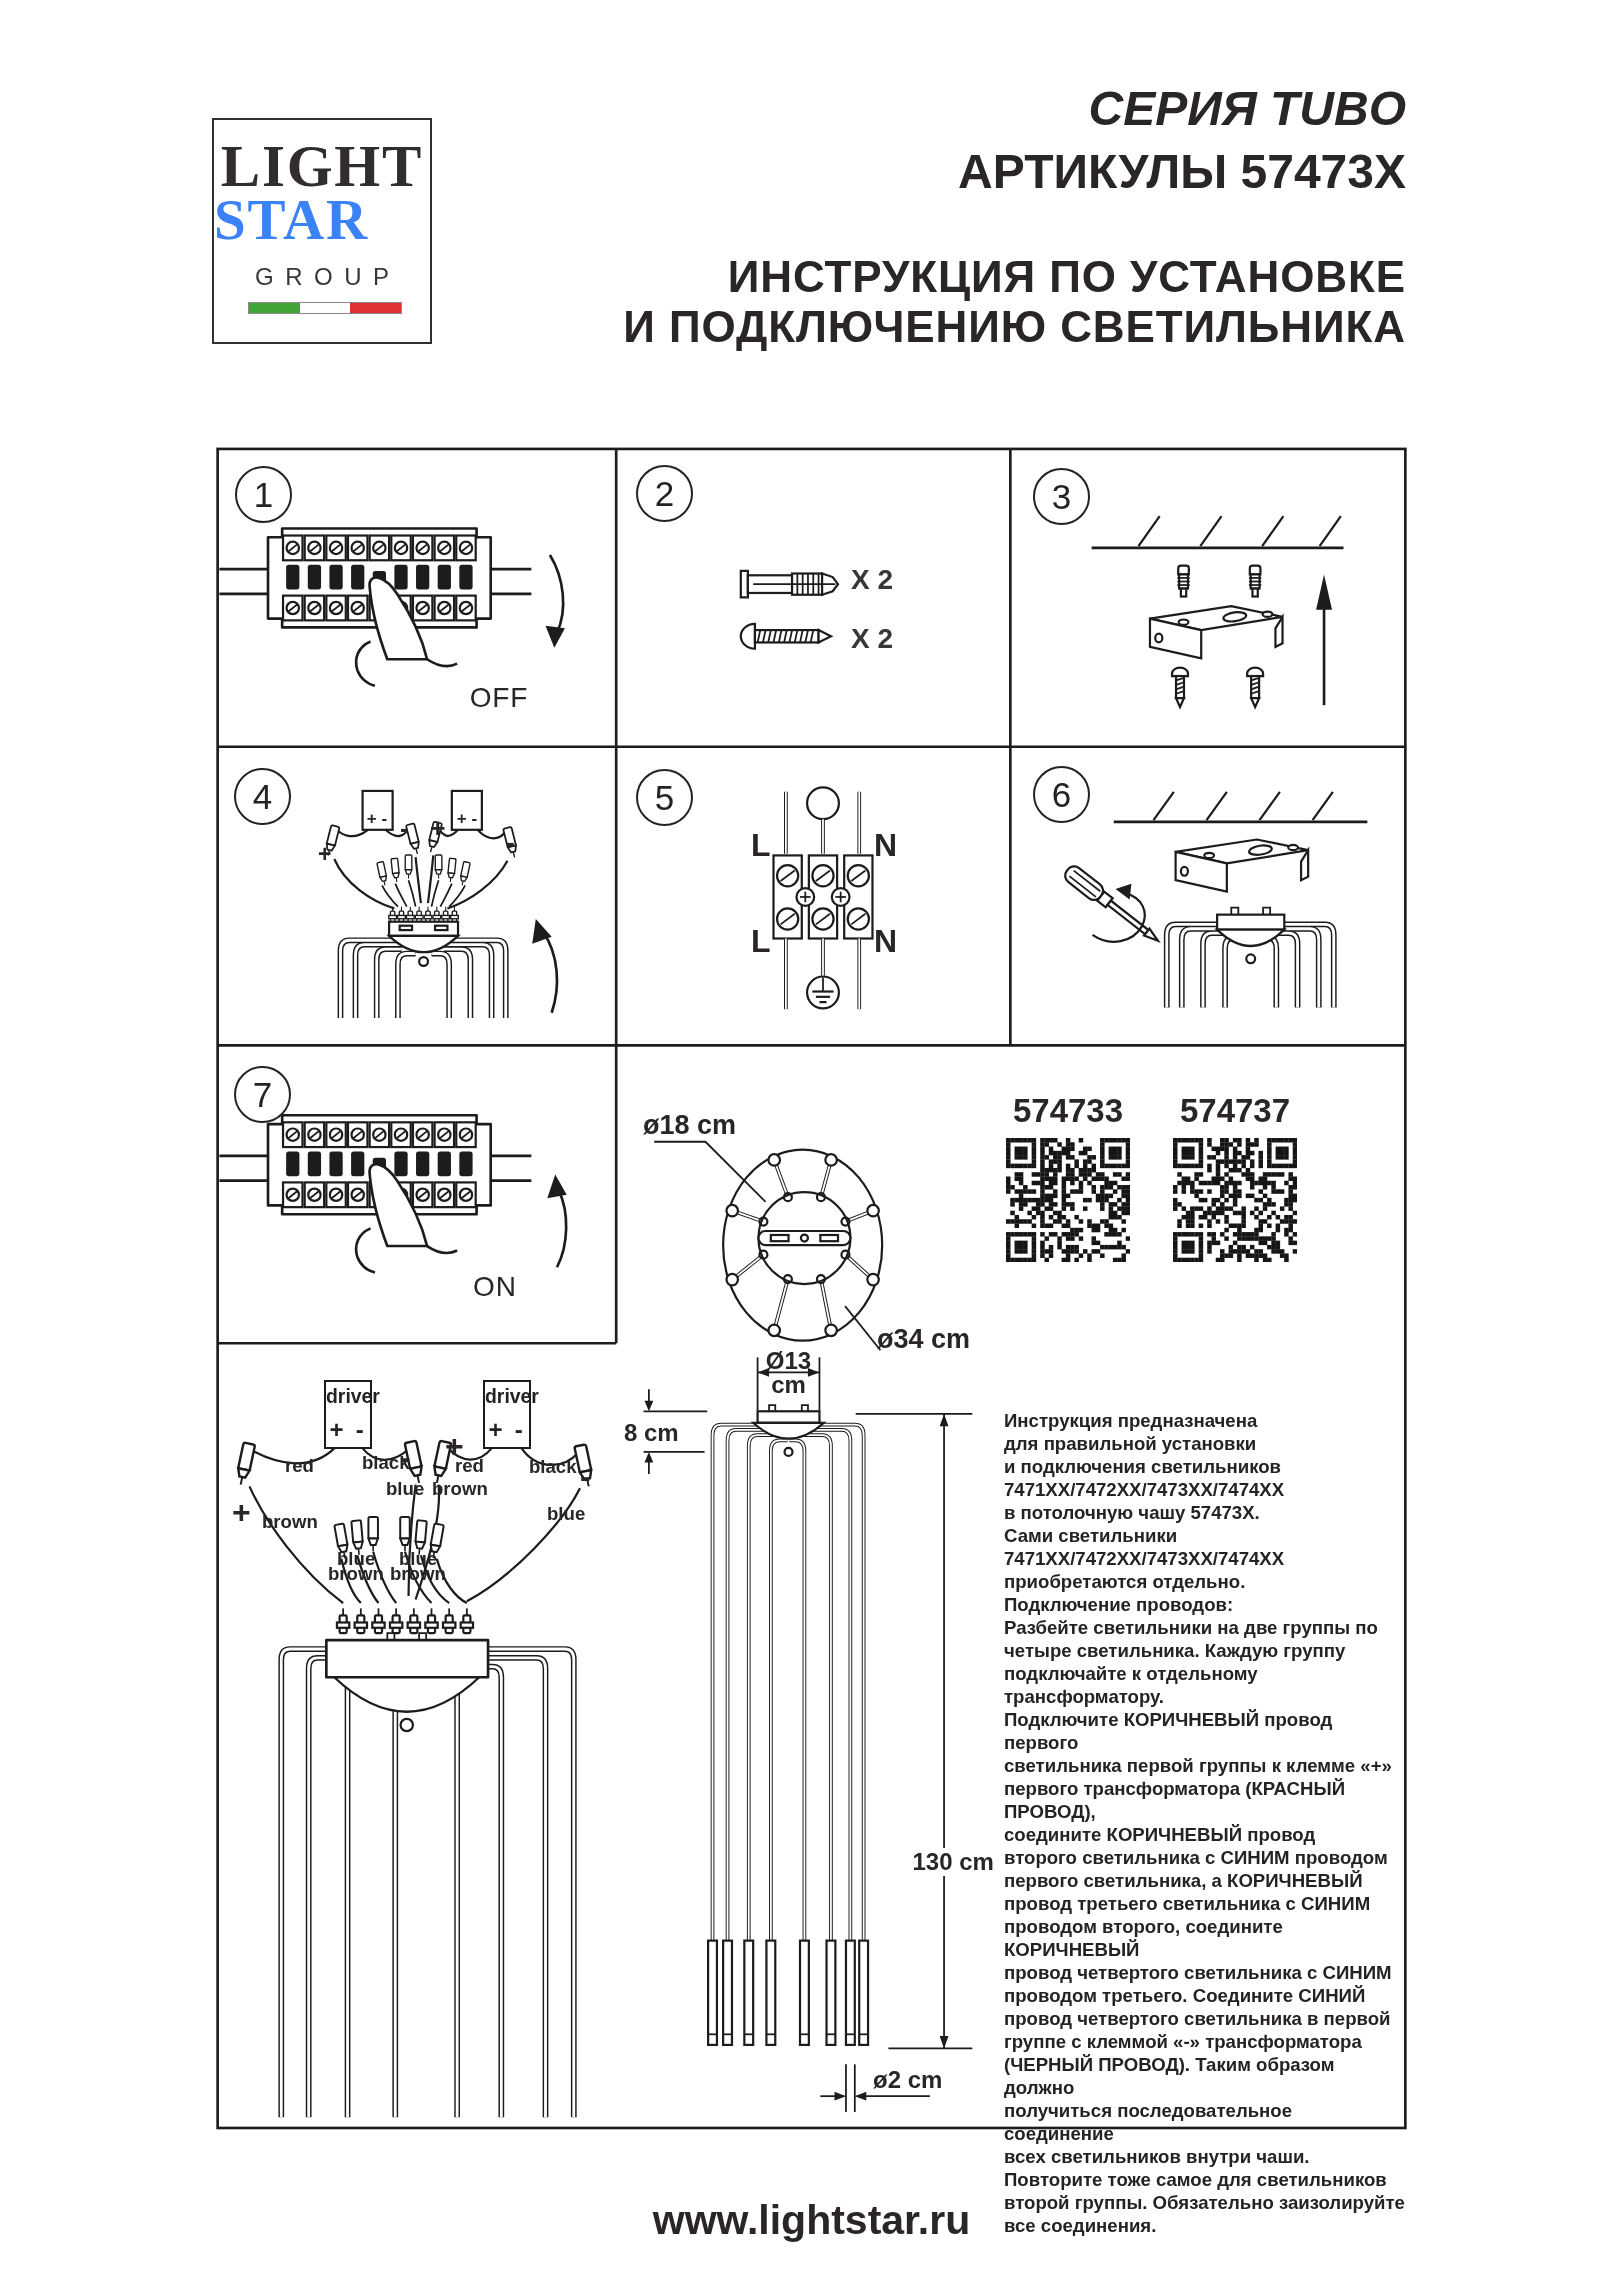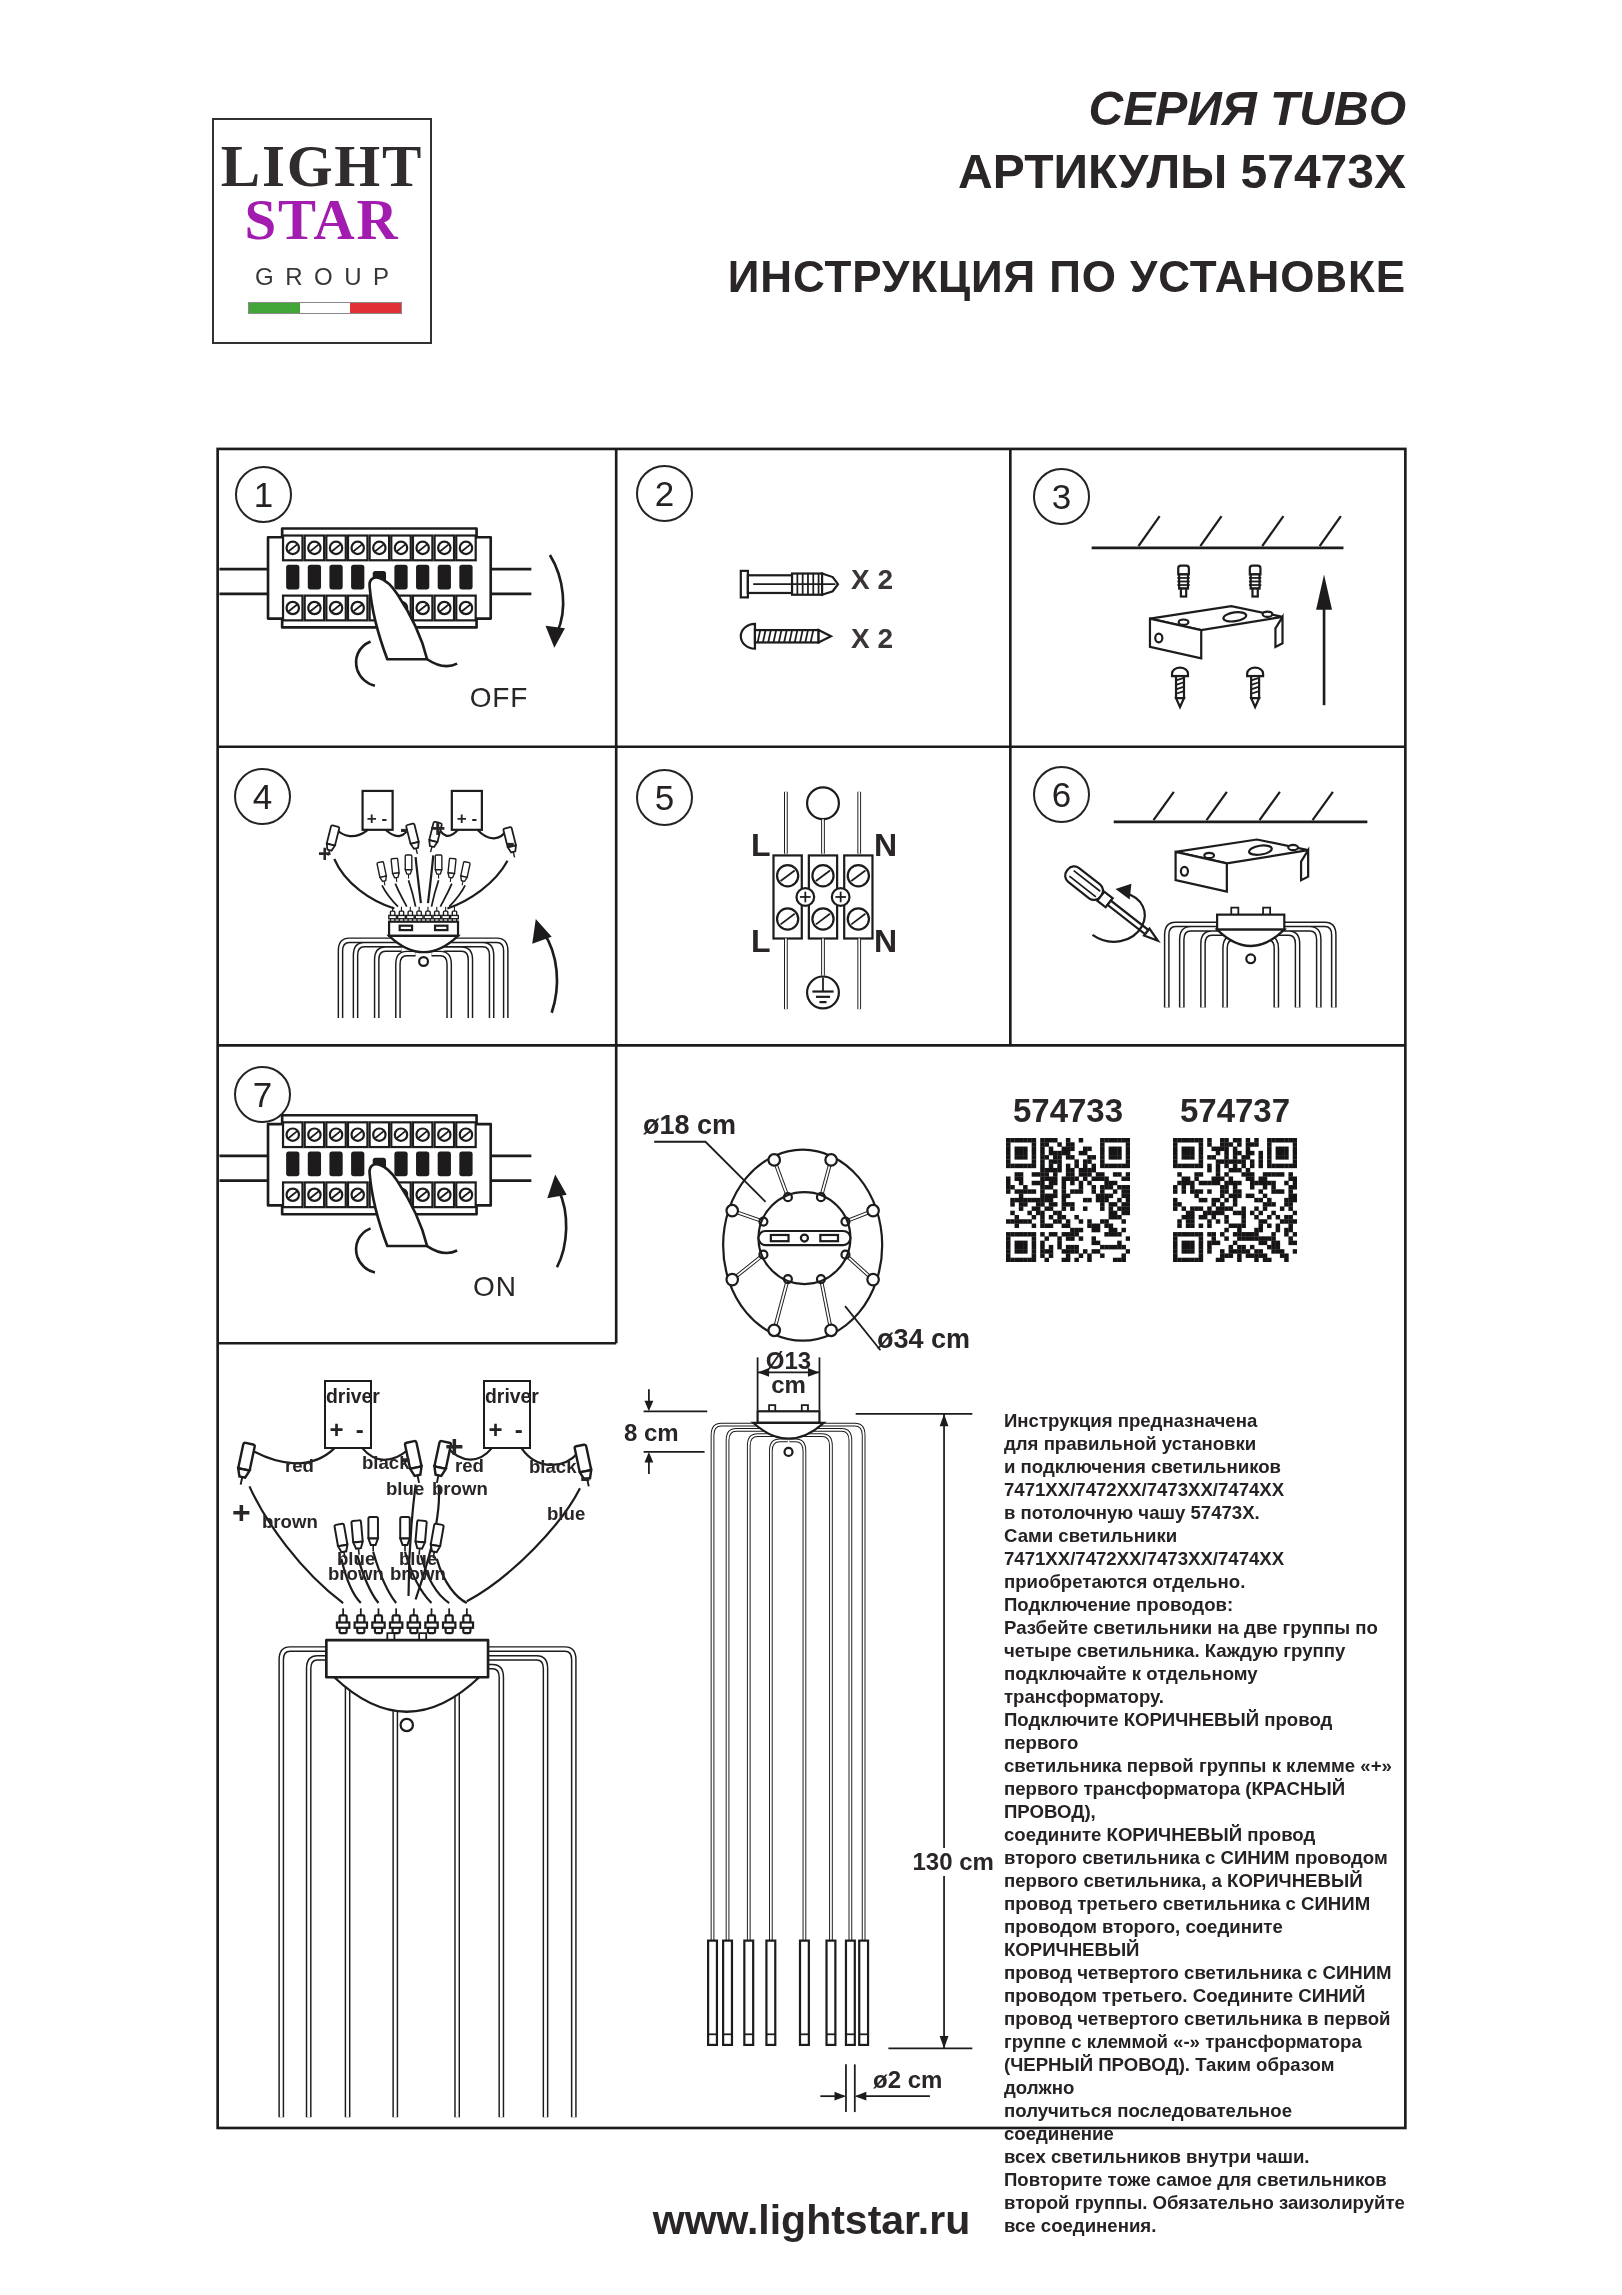--- a/index.html
+++ b/index.html
@@ -13,21 +13,21 @@
   .fw{fill:#ffffff;stroke:#1d1b1b;stroke-width:2.5;}
   .fw3{fill:#ffffff;stroke:#1d1b1b;stroke-width:3;stroke-linejoin:round;}
   .blk{fill:#1d1b1b;stroke:none;}
   .hollow{fill:none;stroke:#1d1b1b;stroke-width:6.5;}
   .hollow.thin{stroke-width:4.2;}
   .hollow-inner{fill:none;stroke:#ffffff;stroke-width:3.2;}
   .hollow-inner.thin{stroke-width:2;}
   
   .logo{left:212px;top:118px;width:216px;height:222px;border:2.7px solid #323031;}
   .logo .l1{position:absolute;left:0;right:0;top:12.4px;text-align:center;font-family:"Liberation Serif",serif;font-weight:700;font-size:59px;letter-spacing:1.8px;color:#312c2e;}
-  .logo .l2{position:absolute;left:0;right:0;top:67px;text-align:center;font-family:"Liberation Serif",serif;font-weight:700;font-size:57px;letter-spacing:1.8px;color:#a21caf;}
+  .logo .l2{position:absolute;left:0;right:0;top:67px;font-family:"Liberation Serif",serif;font-weight:700;font-size:57px;letter-spacing:1.8px;color:#3b82f6;}
   .logo .l3{position:absolute;left:0;right:0;top:143px;text-align:center;font-weight:400;font-size:24px;letter-spacing:11.5px;text-indent:11.5px;color:#3a3637;}
   .flag{position:absolute;left:34px;top:182px;width:152px;height:9.7px;border:0.9px solid #8a8a8a;display:flex;}
   .flag div{flex:1;}
   .titleline{position:absolute;right:217px;text-align:right;font-weight:700;color:#2a2627;line-height:1;letter-spacing:0px;}
   .badge{position:absolute;width:53px;height:53px;border:2.7px solid #262222;border-radius:50%;
          display:flex;align-items:center;justify-content:center;font-size:35px;color:#262222;}
   .lbl{position:absolute;font-weight:700;color:#2a2626;line-height:1;}
   .rg{font-weight:400;}
   .pre{white-space:pre-line;}
   .drv{position:absolute;width:48px;height:69px;border:2.7px solid #1d1b1b;box-sizing:border-box;background:#fff;}
@@ -513,20 +513,21 @@
     <div class="l3">GROUP</div>
     <div class="flag">
       <div style="background:#41a538"></div>
         <div style="background:#ffffff"></div>
         <div style="background:#e03134"></div>
     </div>
   </div>
   <div class="titleline" style="top:85px;font-size:48px;font-style:italic;">СЕРИЯ TUBO</div>
   <div class="titleline" style="top:148px;font-size:48px;">АРТИКУЛЫ 57473X</div>
   <div class="titleline" style="top:255px;font-size:44px;letter-spacing:0.9px;">ИНСТРУКЦИЯ ПО УСТАНОВКЕ</div>
+  <div class="titleline" style="top:305px;font-size:44px;letter-spacing:0.9px;">И ПОДКЛЮЧЕНИЮ СВЕТИЛЬНИКА</div>
 
   <div class="badge" style="left:235px;top:466px;">1</div>
   <div class="badge" style="left:636px;top:465px;">2</div>
   <div class="badge" style="left:1033px;top:468px;">3</div>
   <div class="badge" style="left:234px;top:768px;">4</div>
   <div class="badge" style="left:636px;top:769px;">5</div>
   <div class="badge" style="left:1033px;top:766px;">6</div>
   <div class="badge" style="left:234px;top:1066px;">7</div>
 
   <div class="lbl rg" style="left:446px;top:684px;width:106px;text-align:center;font-size:28px;letter-spacing:0.9px;">OFF</div>

